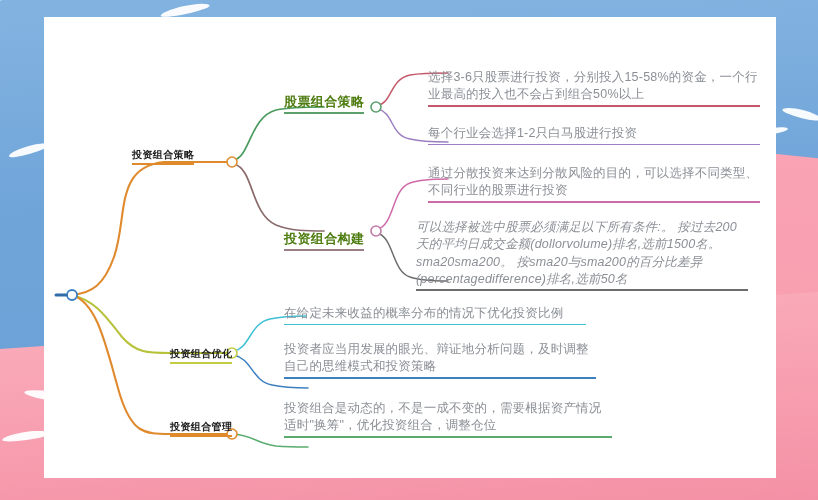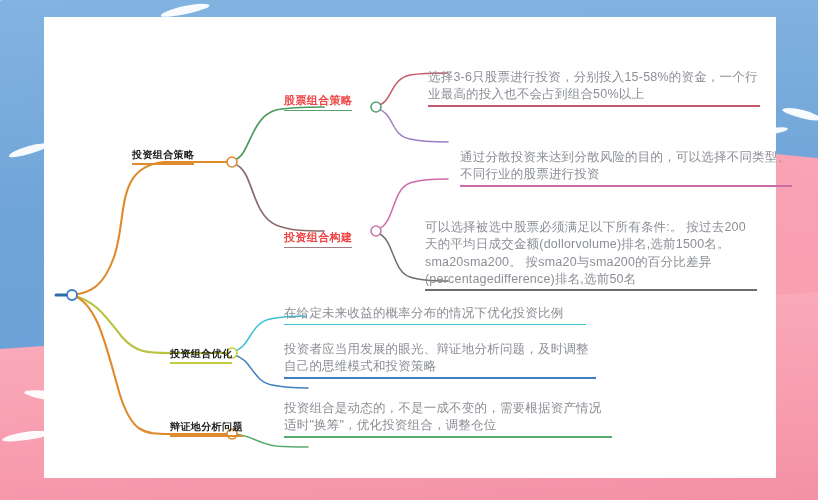--- a/index.html
+++ b/index.html
@@ -90,23 +90,23 @@
     white-space: nowrap;
     line-height: 1.38;
   }
   .node.l1 {
     font-size: 10px;
     font-weight: bold;
     color: #1d1d1d;
     letter-spacing: .4px;
   }
   .node.l2 {
-    font-size: 11px;
+    font-size: 13px;
     font-weight: bold;
-    color: #ef4444;
+    color: #4d7c0f;
     letter-spacing: .4px;
   }
   .node.leaf {
     font-size: 12.5px;
     font-weight: normal;
     color: #8b8f95;
     letter-spacing: .2px;
     white-space: normal;
   }
   .node .txt { display: block; }
@@ -179,41 +179,44 @@
 
     <div class="node l1" style="left:88px; top:131px; --ul:#e08a2e;">
       <span class="txt">投资组合策略</span>
     </div>
 
     <div class="node l1" style="left:126px; top:322px;margin-top:8px; --ul:#c3cc3e;">
       <span class="txt">投资组合优化</span>
     </div>
 
     <div class="node l1" style="left:126px; top:403px; --ul:#e08a2e;">
-      <span class="txt">辩证地分析问题</span>
+      <span class="txt">投资组合管理</span>
     </div>
 
     <div class="node l2" style="left:240px; top:76px; --ul:#5ba06c;">
       <span class="txt">股票组合策略</span>
     </div>
 
     <div class="node l2" style="left:240px; top:213px; --ul:#9b7f85;">
       <span class="txt">投资组合构建</span>
     </div>
 
     <div class="node leaf" style="left:384px; top:52px; width:332px; --ul:#c4596b;">
       <span class="txt">选择3-6只股票进行投资，分别投入15-58%的资金，一个行业最高的投入也不会占到组合50%以上</span>
     </div>
 
-
-    <div class="node leaf" style="left:384px; top:132px; width:332px;margin-left:32px; --ul:#cf6aa8;">
+    <div class="node leaf" style="left:384px; top:108px; width:332px; --ul:#9b7fc0;">
+      <span class="txt">每个行业会选择1-2只白马股进行投资</span>
+    </div>
+
+    <div class="node leaf" style="left:384px; top:148px; width:332px; --ul:#cf6aa8;">
       <span class="txt">通过分散投资来达到分散风险的目的，可以选择不同类型、不同行业的股票进行投资</span>
     </div>
 
-    <div class="node leaf" style="left:381px; top:202px; width:332px; --ul:#6d6d6d;">
+    <div class="node leaf" style="left:372px; top:202px; width:332px;font-style:italic; --ul:#6d6d6d;">
       <span class="txt">可以选择被选中股票必须满足以下所有条件:。 按过去200天的平均日成交金额(dollorvolume)排名,选前1500名。 sma20sma200。 按sma20与sma200的百分比差异(percentagedifference)排名,选前50名</span>
     </div>
 
     <div class="node leaf" style="left:240px; top:324px; width:312px; --ul:#3d7fbf;">
       <span class="txt">投资者应当用发展的眼光、辩证地分析问题，及时调整自己的思维模式和投资策略</span>
     </div>
 
     <div class="node leaf" style="left:240px; top:288px; width:302px; --ul:#3fc0d4;">
       <span class="txt">在给定未来收益的概率分布的情况下优化投资比例</span>
     </div>

